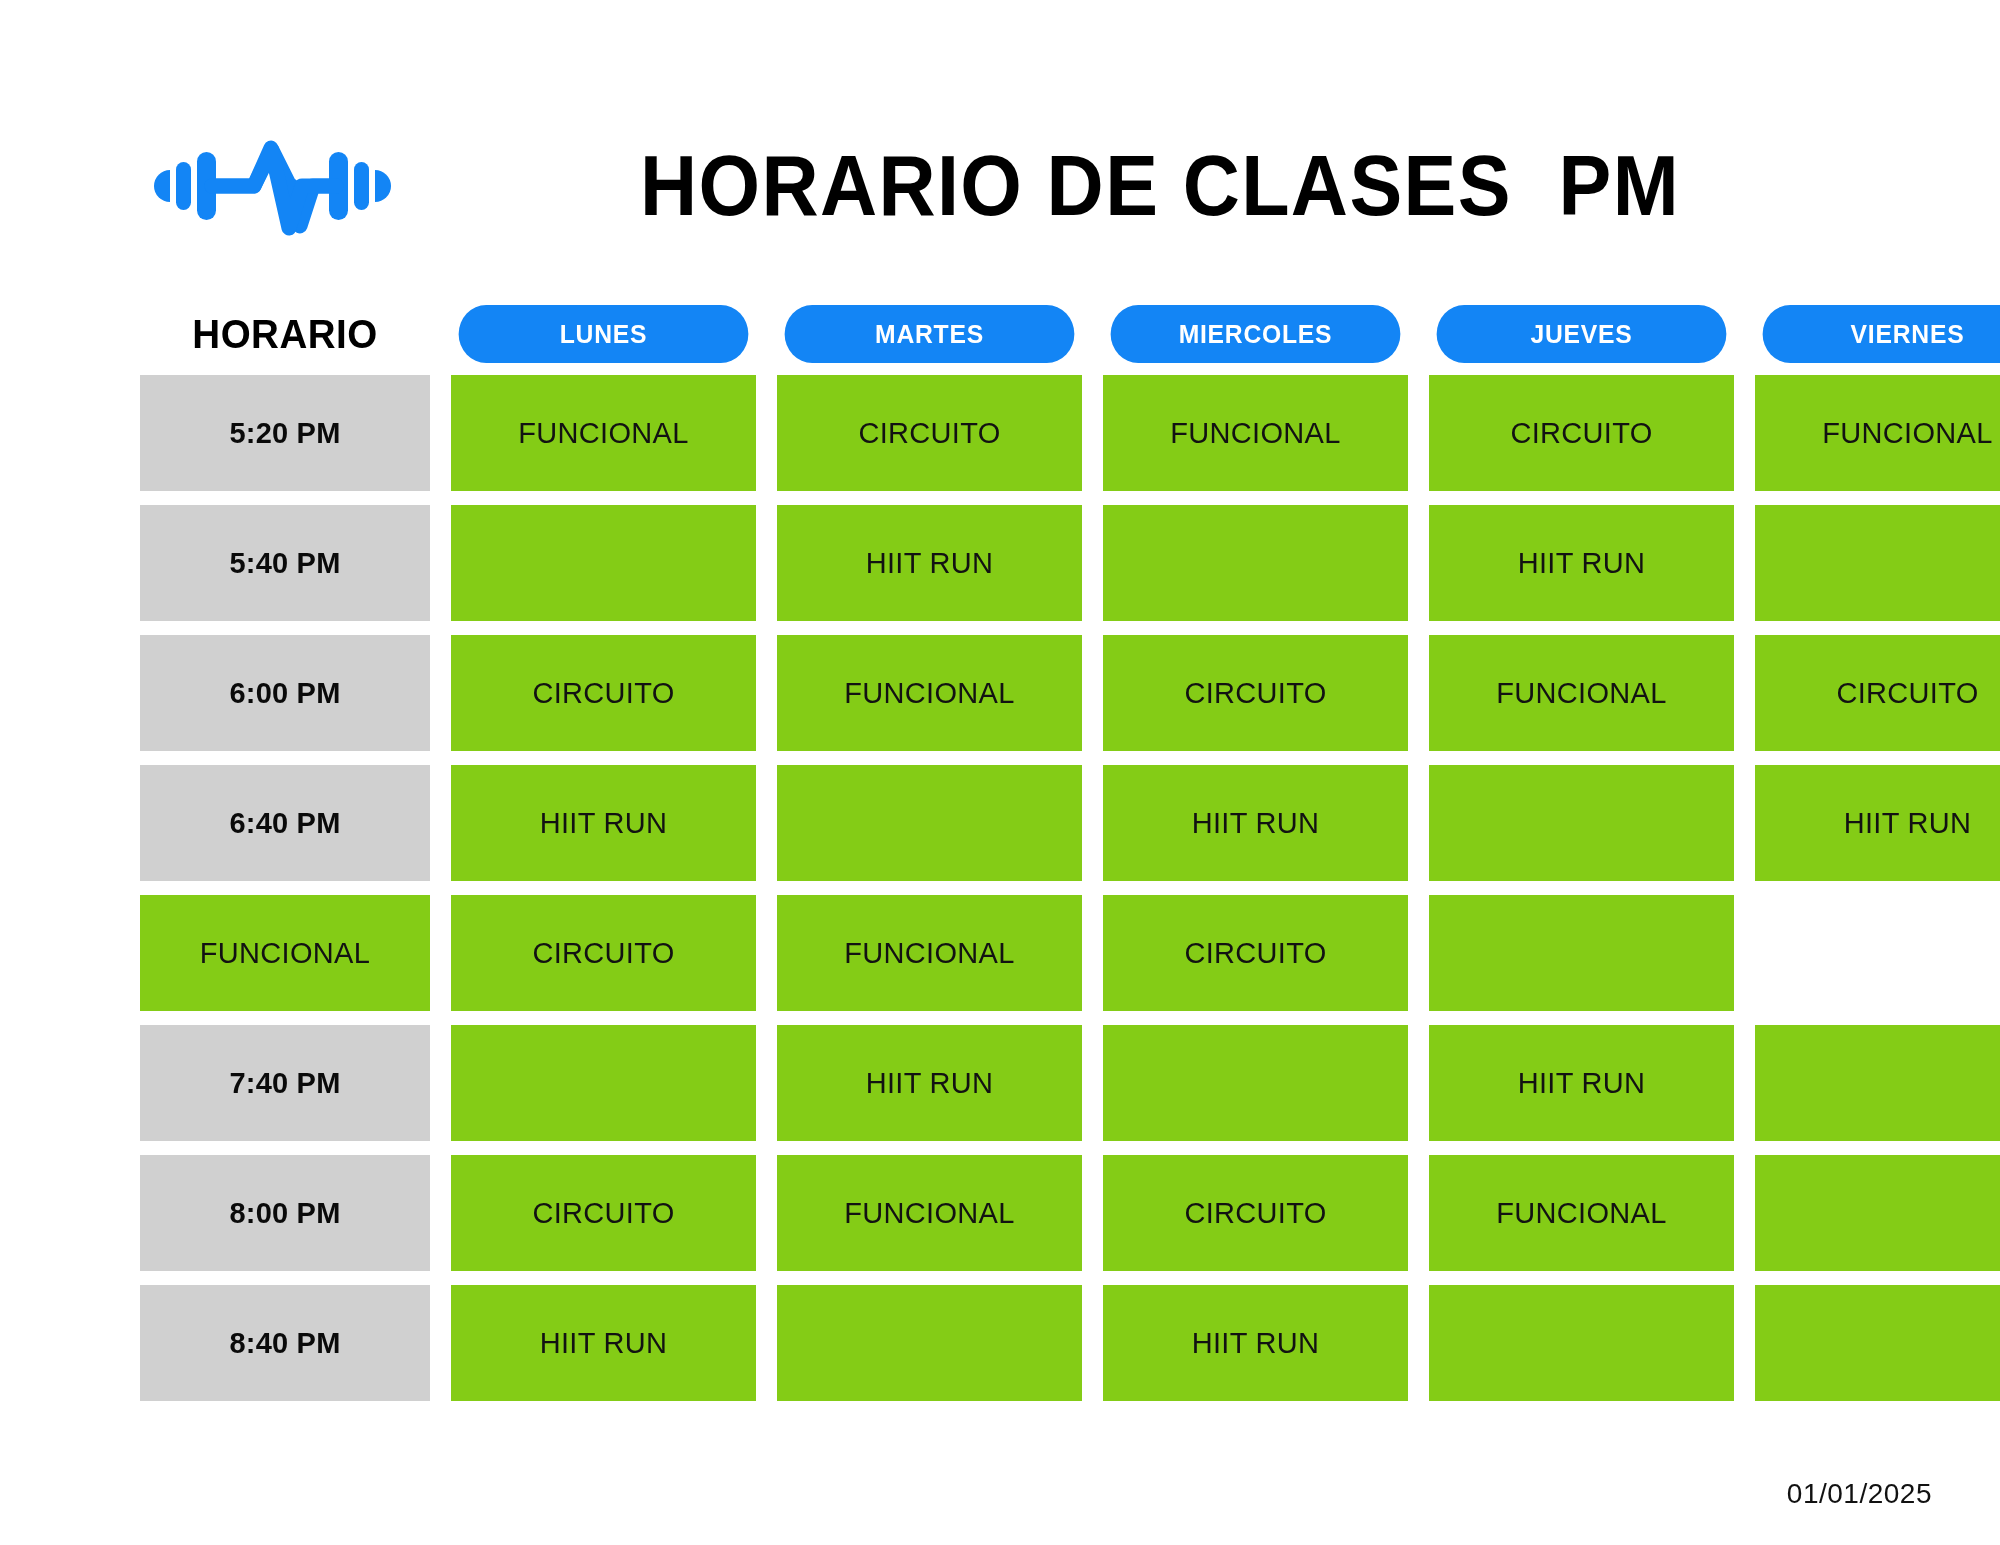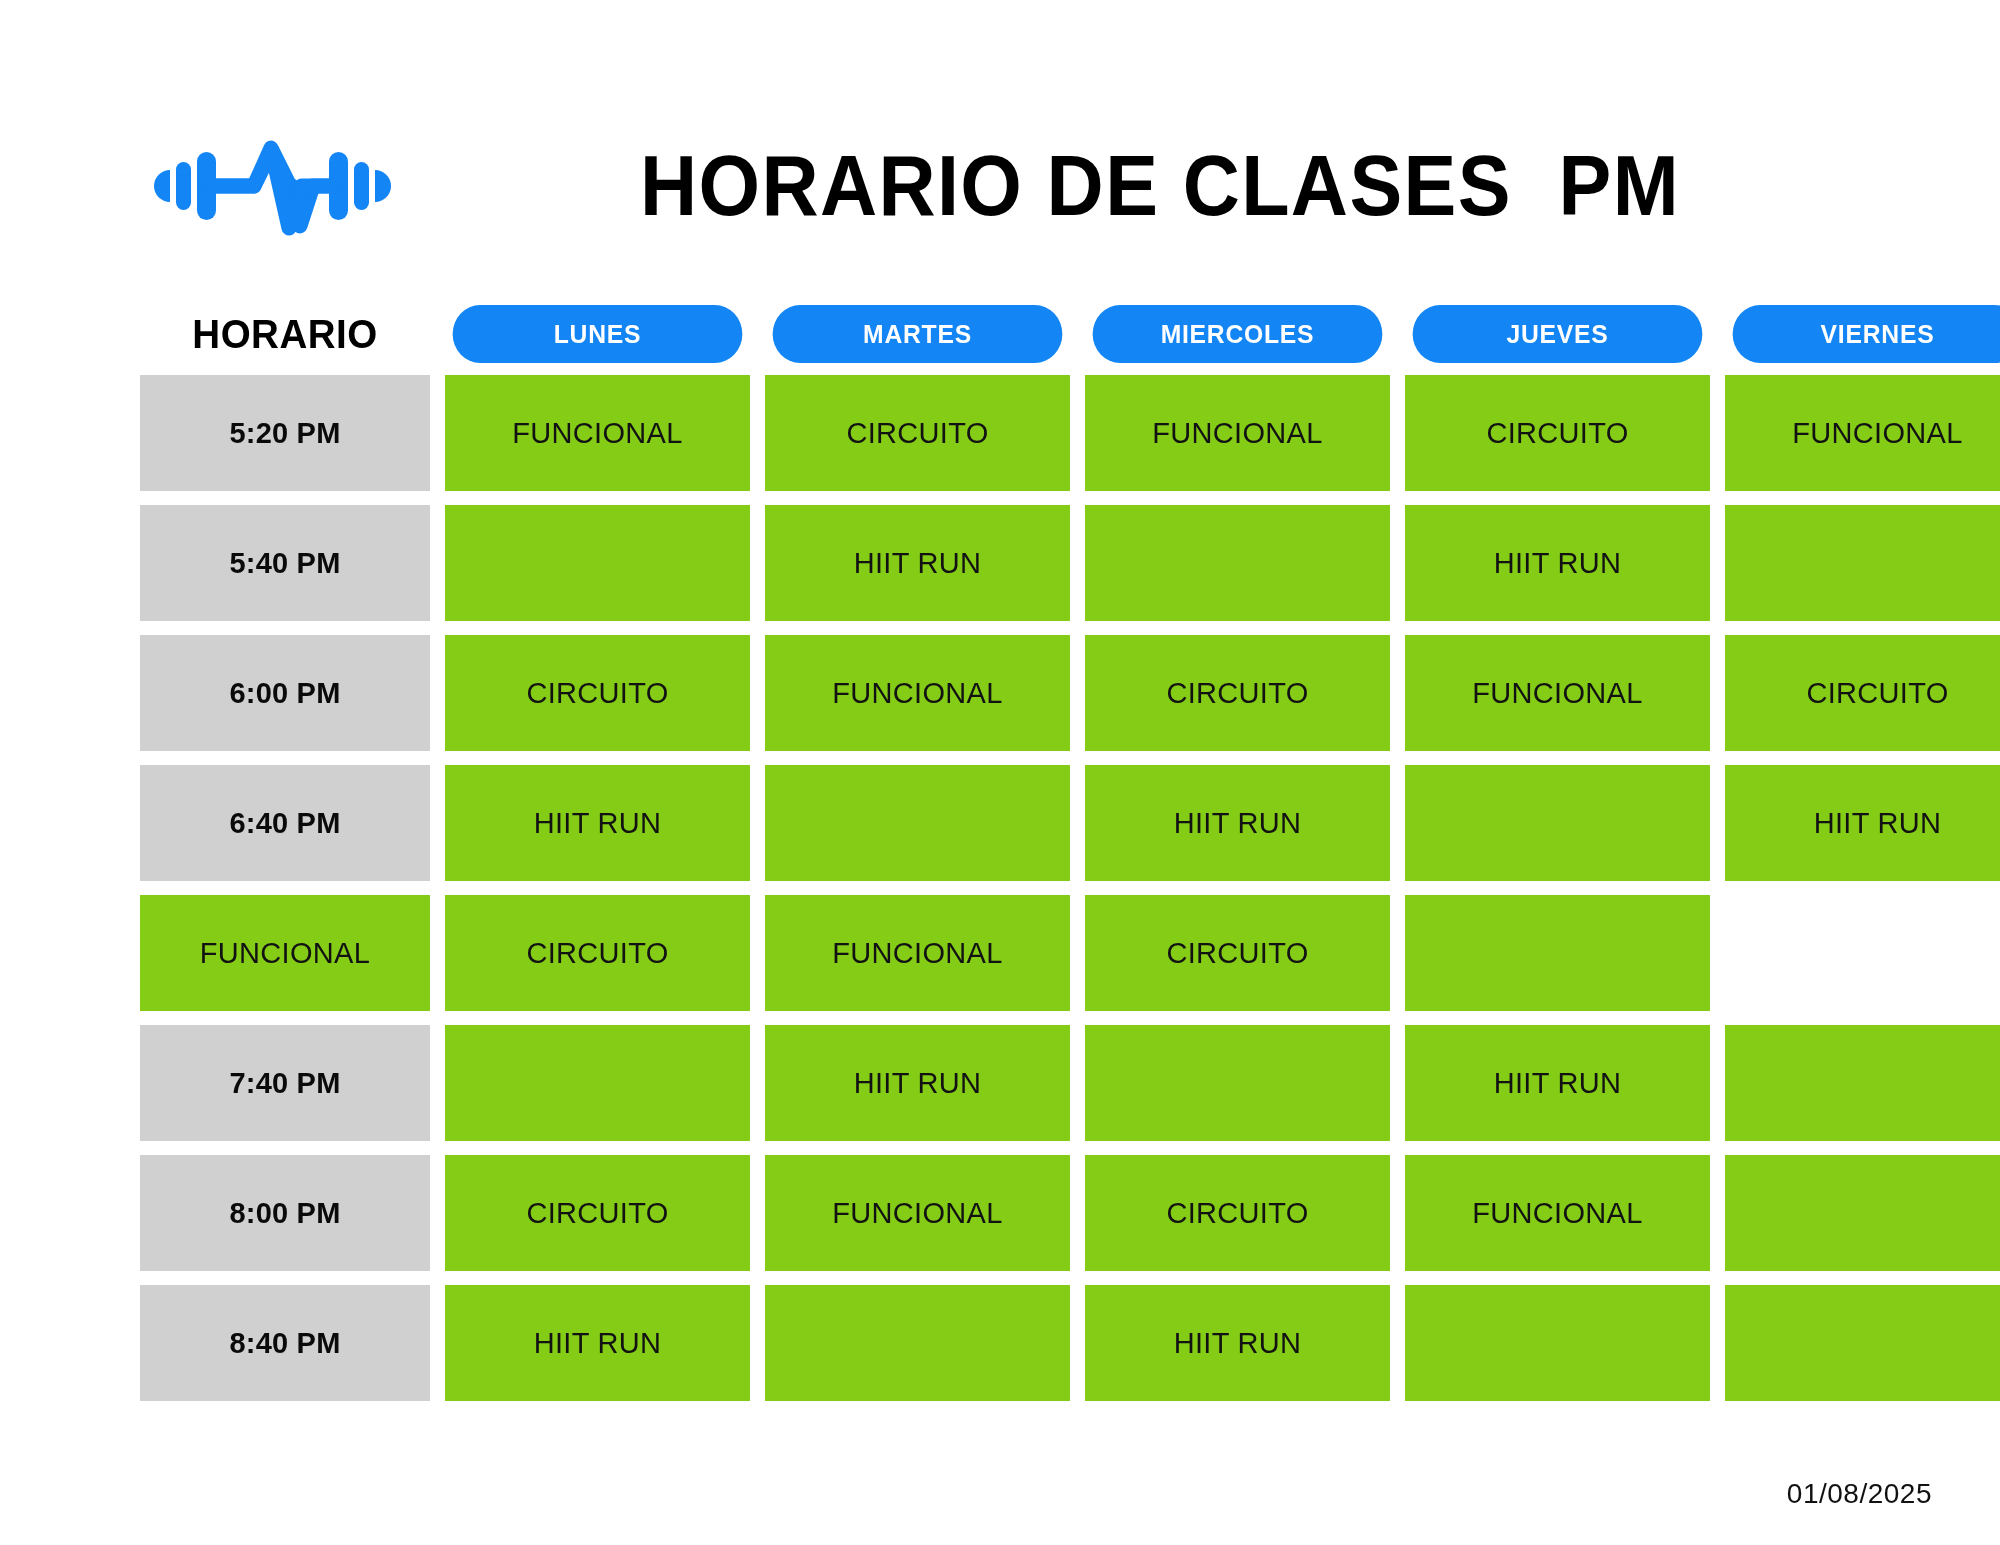--- a/index.html
+++ b/index.html
@@ -67,21 +67,21 @@
   .grid {
     position: absolute;
     left: 100px;
     top: 305px;
     width: 1830px;
   }
 
   .row {
     display: grid;
     grid-template-columns: 290px 305px 305px 305px 305px 305px;
-    column-gap: 15px;
+    column-gap: 21px;
     margin-bottom: 14px;
   }
 
   .row.head { margin-bottom: 12px; }
 
   
   .horario-label {
     height: 58px;
     display: flex;
     align-items: center;
@@ -251,15 +251,15 @@
       <div class="time-cell">8:40 PM</div>
       <div class="class-cell">HIIT RUN</div>
       <div class="class-cell"></div>
       <div class="class-cell">HIIT RUN</div>
       <div class="class-cell"></div>
       <div class="class-cell"></div>
     </div>
 
   </div>
 
-  <div class="footer-date">01/08/2025</div>
+  <div class="footer-date">01/01/2025</div>
 
 </div>
 
 </body></html>

